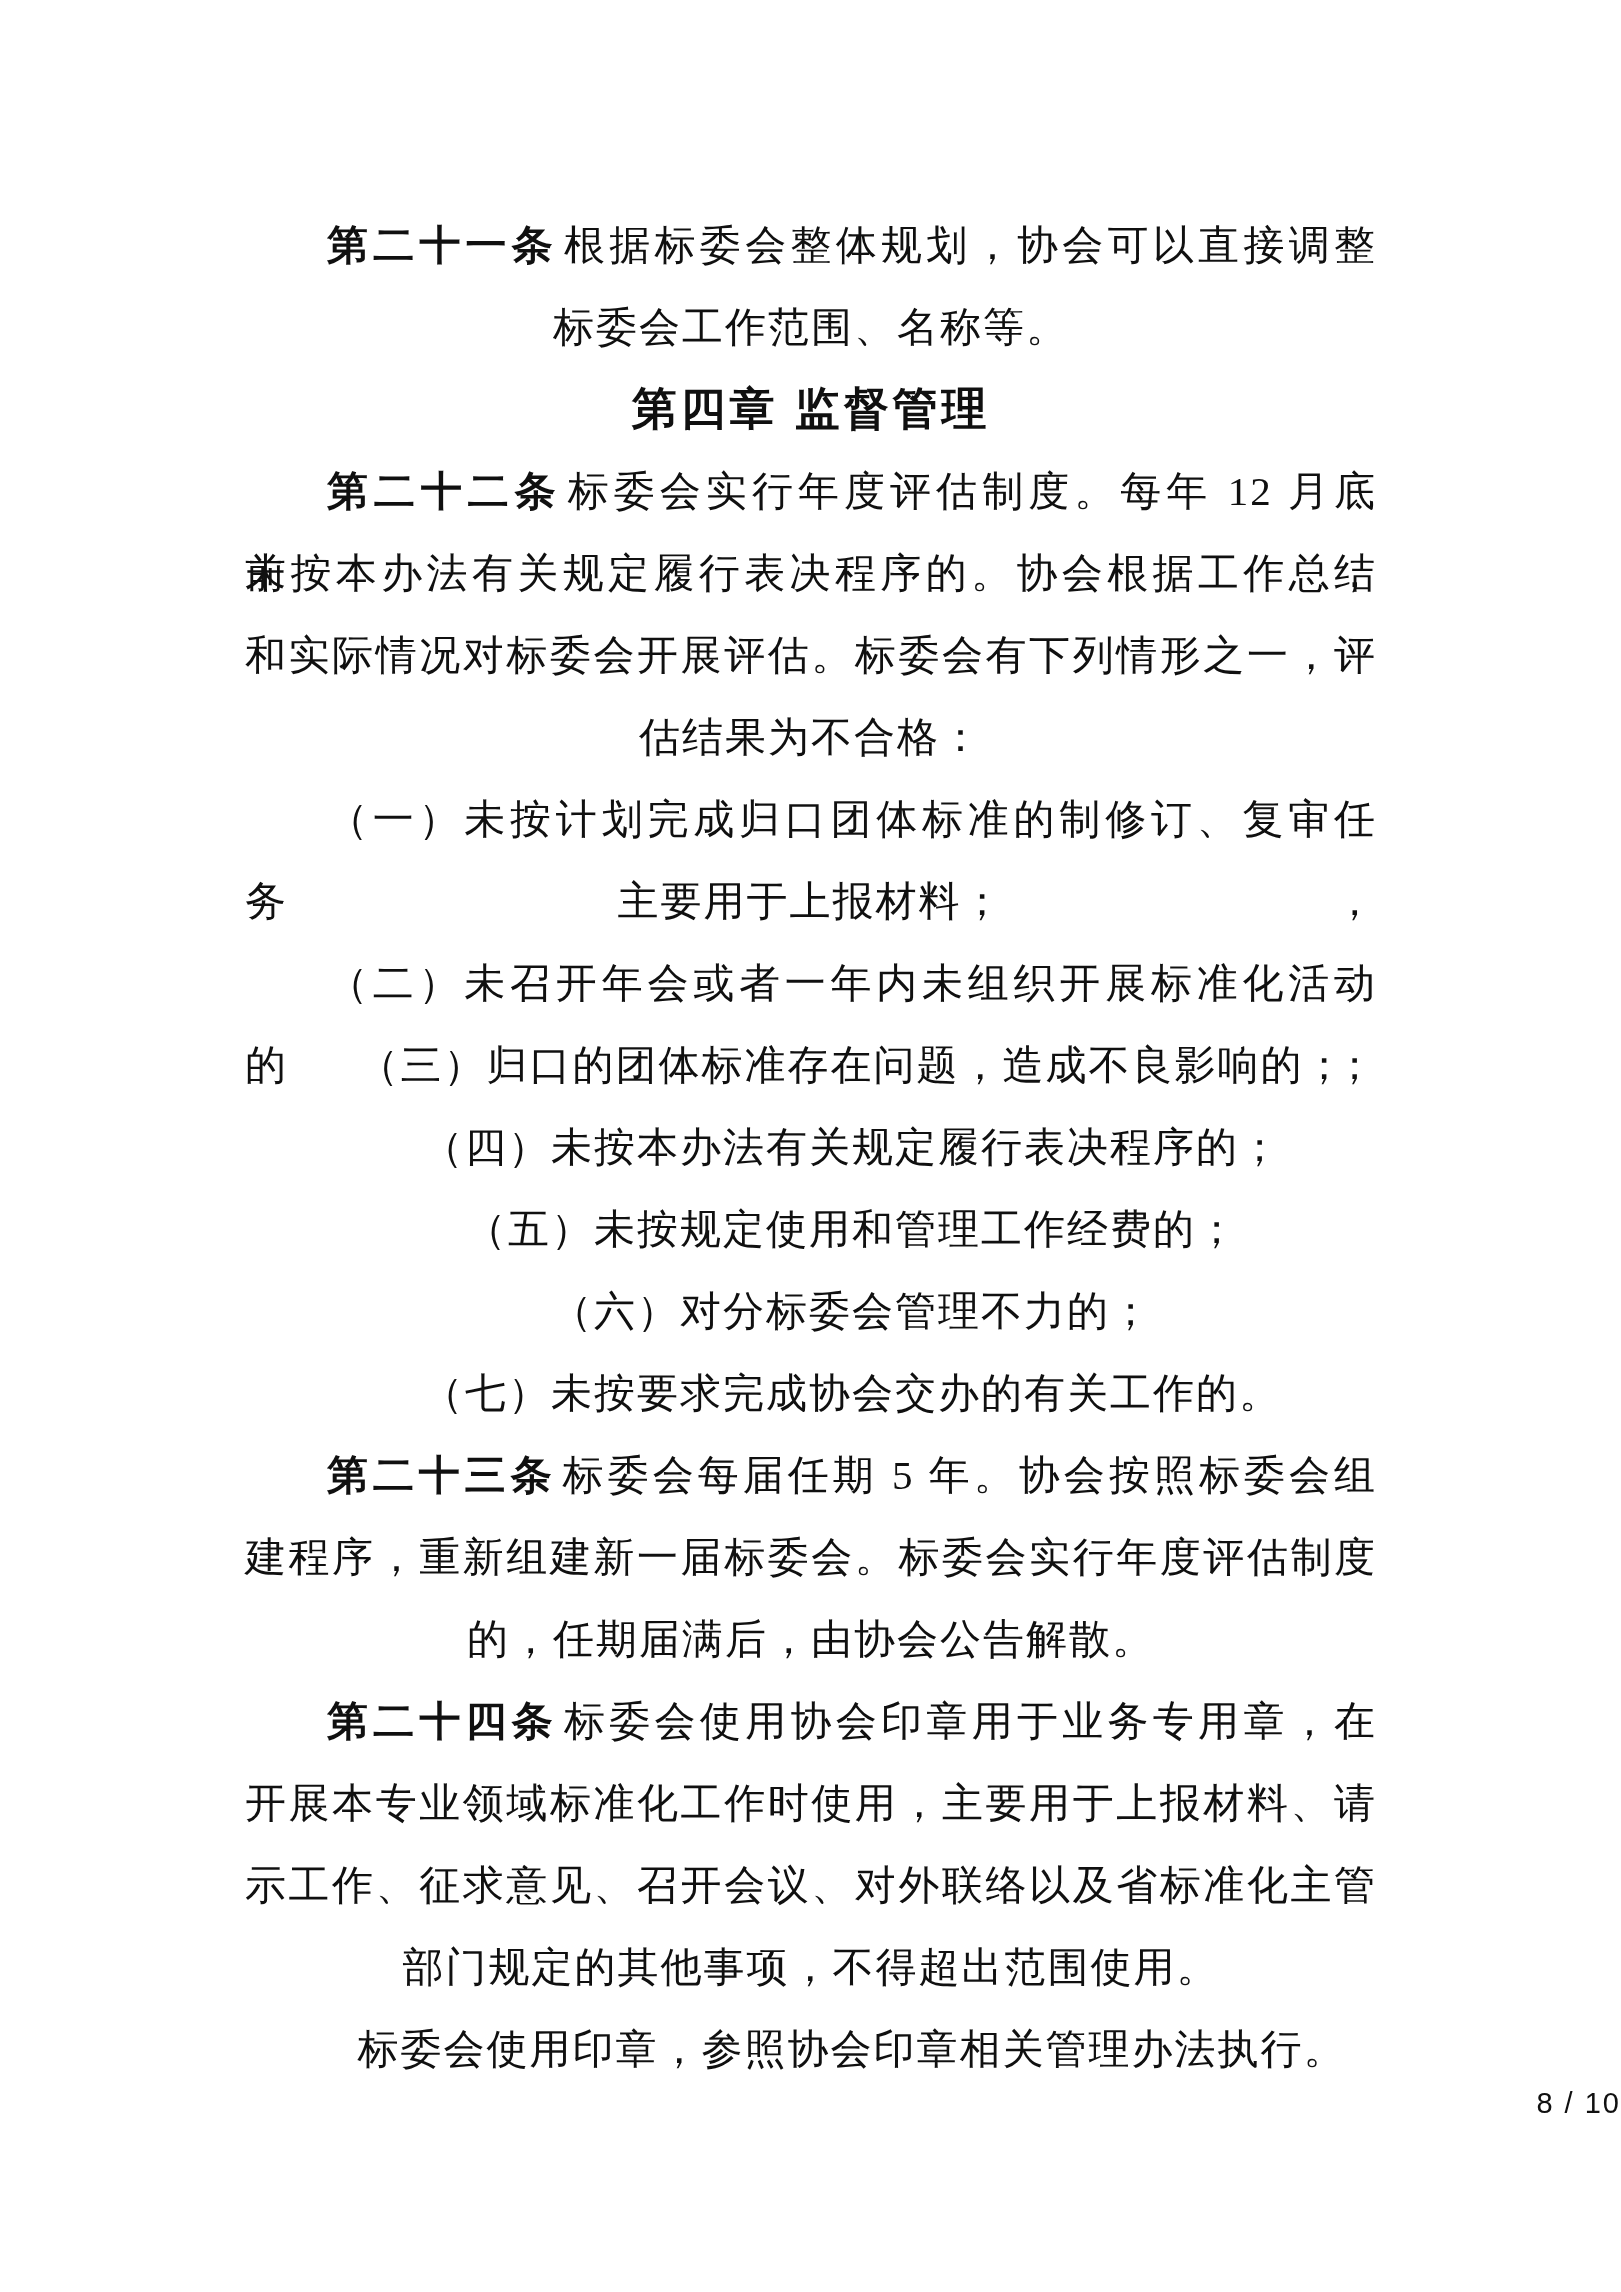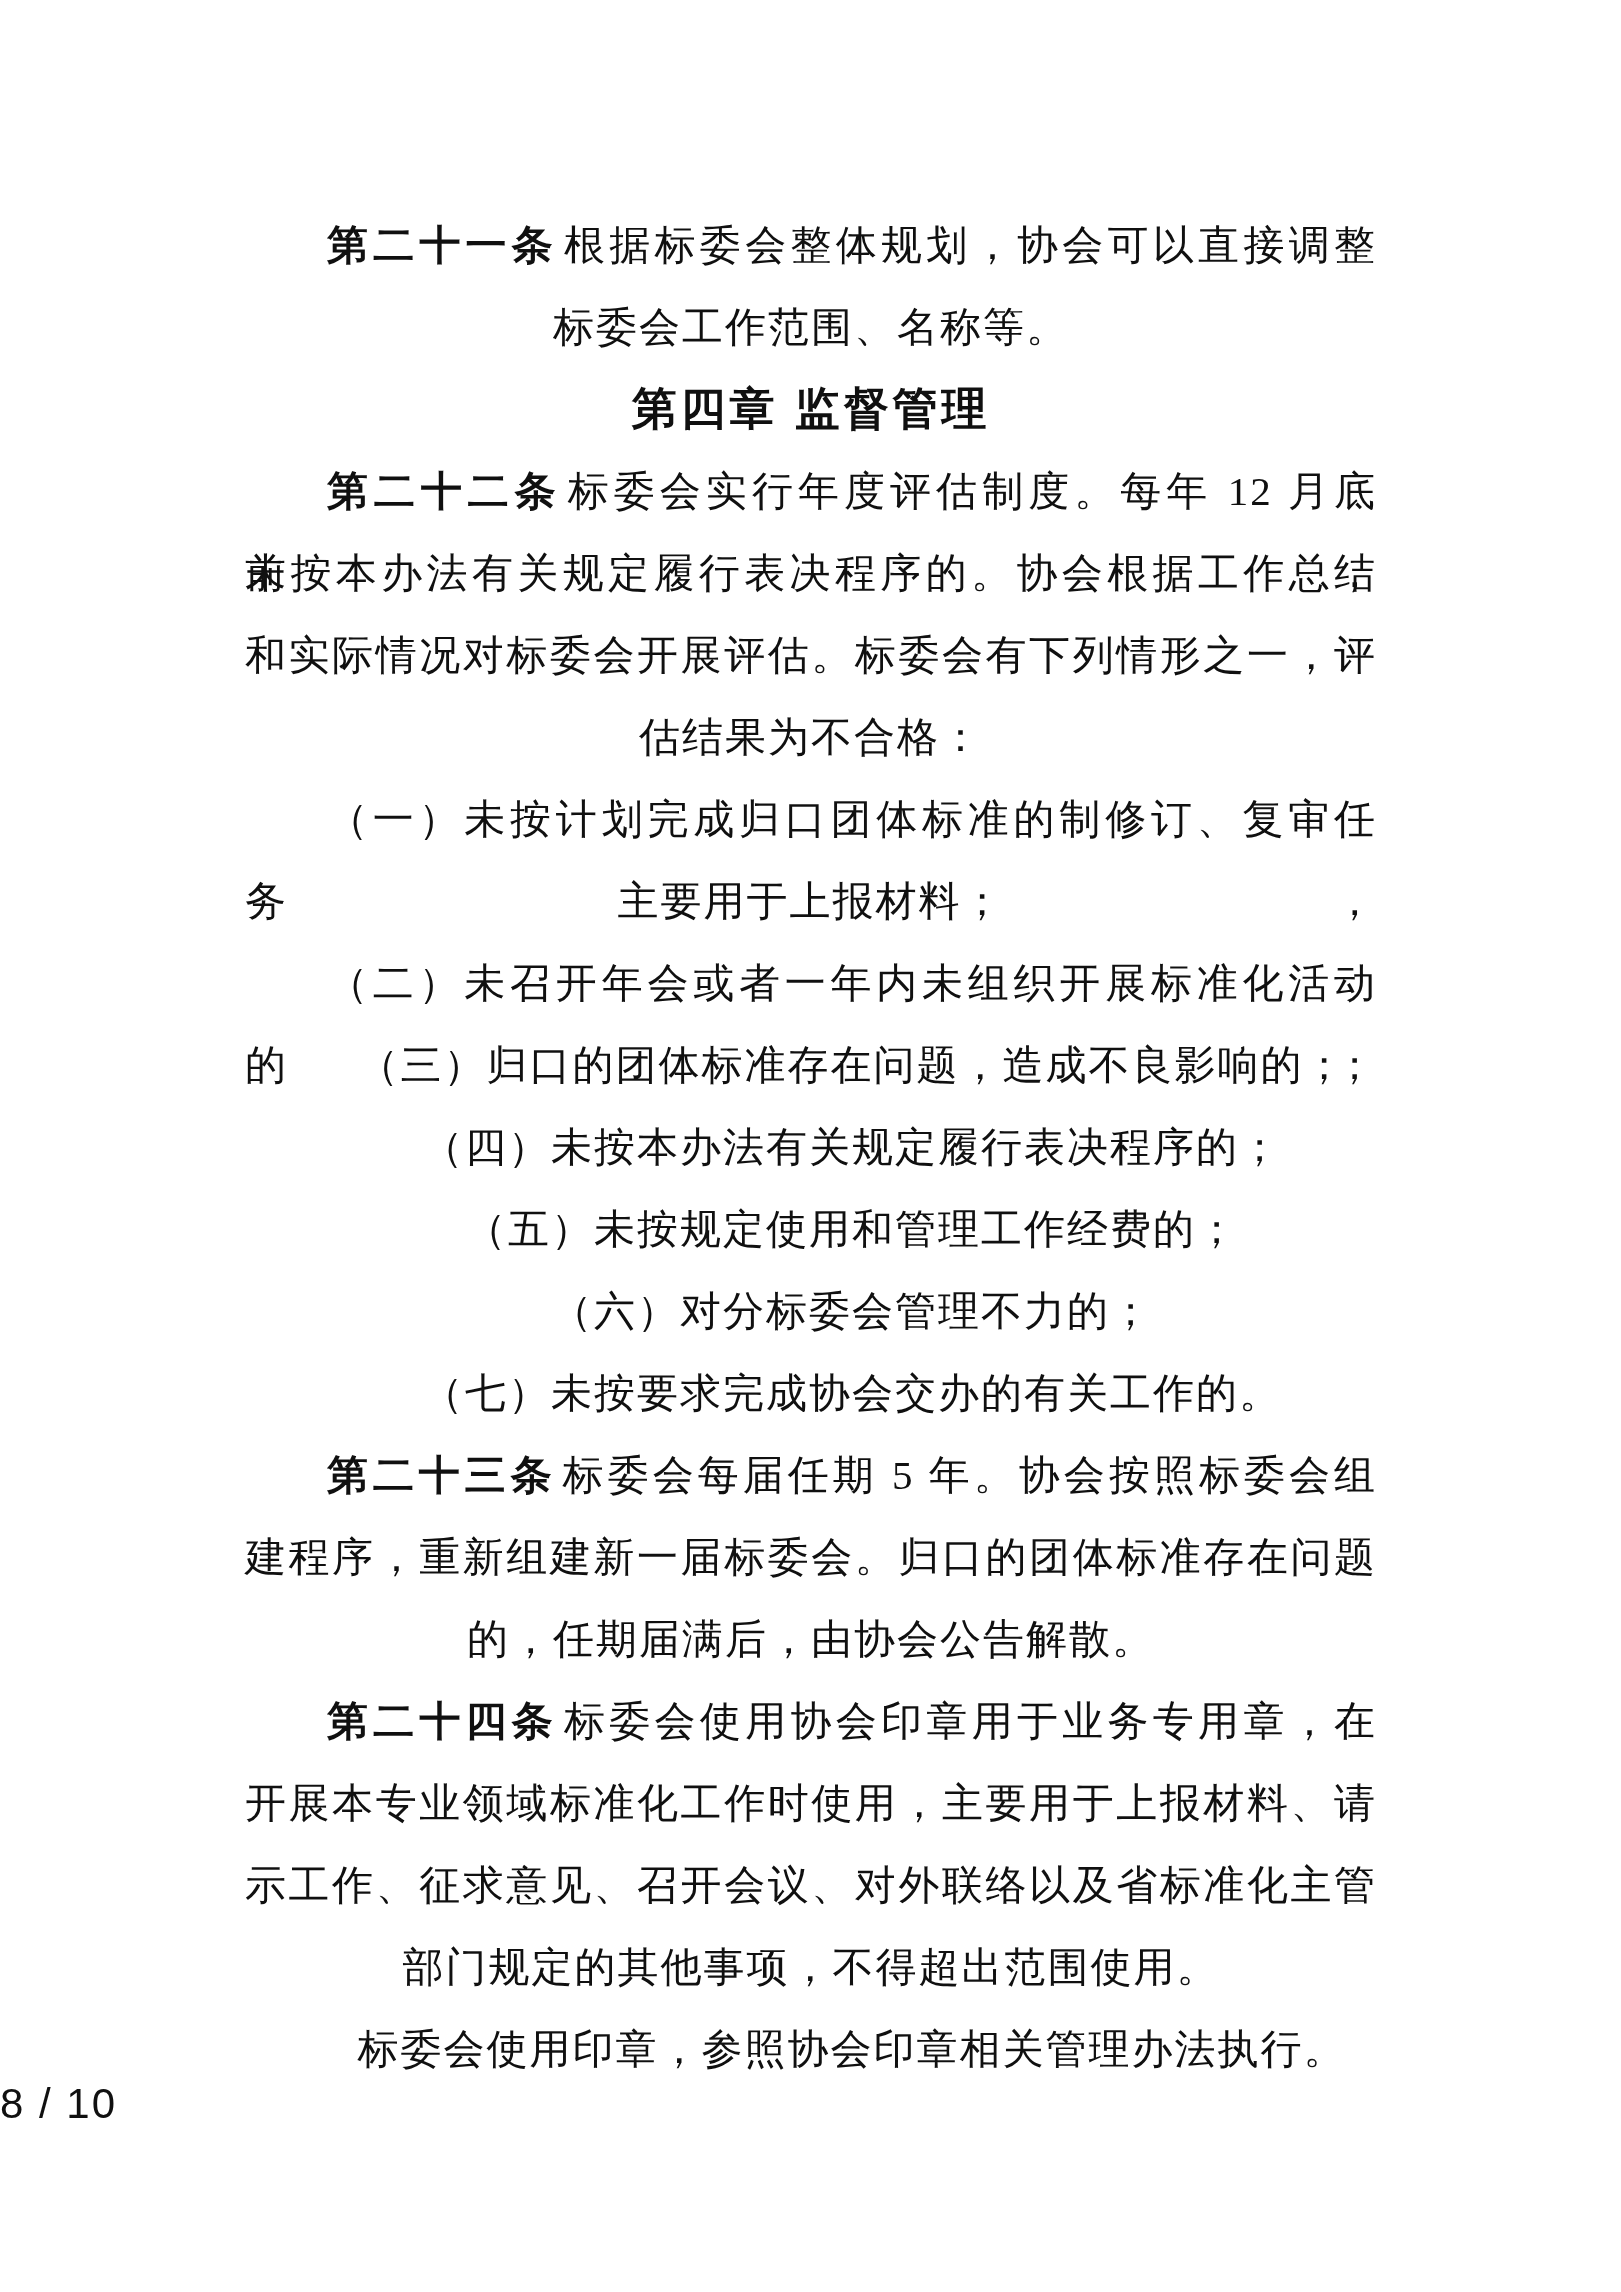--- a/index.html
+++ b/index.html
@@ -46,23 +46,23 @@
     font-weight:700;
     letter-spacing:2.9px;
     margin-right:6px;
   }
   .footer{
     position:absolute;
     left:0;top:2080px;
     width:100%;
     height:47px;
     line-height:47px;
-    text-align:left;
+    text-align:right;
     font-family:"Liberation Sans",sans-serif;
-    font-size:42px;
+    font-size:29px;
     letter-spacing:2px;
     color:#101010;
   }
 </style>
 </head>
 <body>
 
 <div class="page">
   <div class="content">
       <div class="line j ind"><b class="lead">第二十一条</b><span>根据标委会整体规划，协会可以直接调整</span></div>
@@ -74,21 +74,21 @@
       <div class="line"><span>估结果为不合格：</span></div>
       <div class="line j ind"><span>（一）未按计划完成归口团体标准的制修订、复审任务，</span></div>
       <div class="line"><span>主要用于上报材料；</span></div>
       <div class="line j ind"><span>（二）未召开年会或者一年内未组织开展标准化活动的；</span></div>
       <div class="line ind"><span>（三）归口的团体标准存在问题，造成不良影响的；</span></div>
       <div class="line ind"><span>（四）未按本办法有关规定履行表决程序的；</span></div>
       <div class="line ind"><span>（五）未按规定使用和管理工作经费的；</span></div>
       <div class="line ind"><span>（六）对分标委会管理不力的；</span></div>
       <div class="line ind"><span>（七）未按要求完成协会交办的有关工作的。</span></div>
       <div class="line j ind"><b class="lead">第二十三条</b><span>标委会每届任期 5 年。协会按照标委会组</span></div>
-      <div class="line j"><span>建程序，重新组建新一届标委会。归口的团体标准存在问题</span></div>
+      <div class="line j"><span>建程序，重新组建新一届标委会。标委会实行年度评估制度</span></div>
       <div class="line"><span>的，任期届满后，由协会公告解散。</span></div>
       <div class="line j ind"><b class="lead">第二十四条</b><span>标委会使用协会印章用于业务专用章，在</span></div>
       <div class="line j"><span>开展本专业领域标准化工作时使用，主要用于上报材料、请</span></div>
       <div class="line j"><span>示工作、征求意见、召开会议、对外联络以及省标准化主管</span></div>
       <div class="line"><span>部门规定的其他事项，不得超出范围使用。</span></div>
       <div class="line ind"><span>标委会使用印章，参照协会印章相关管理办法执行。</span></div>
     </div>
   <div class="footer">8 / 10</div>
 </div>
 

